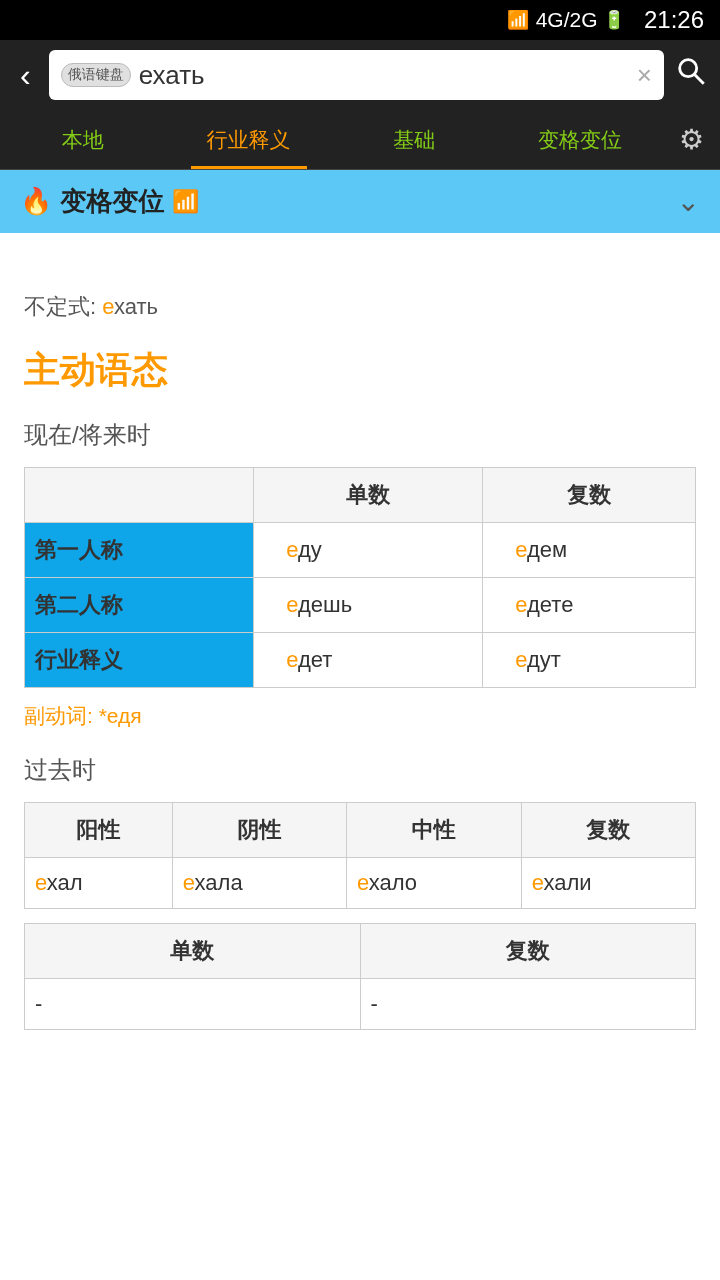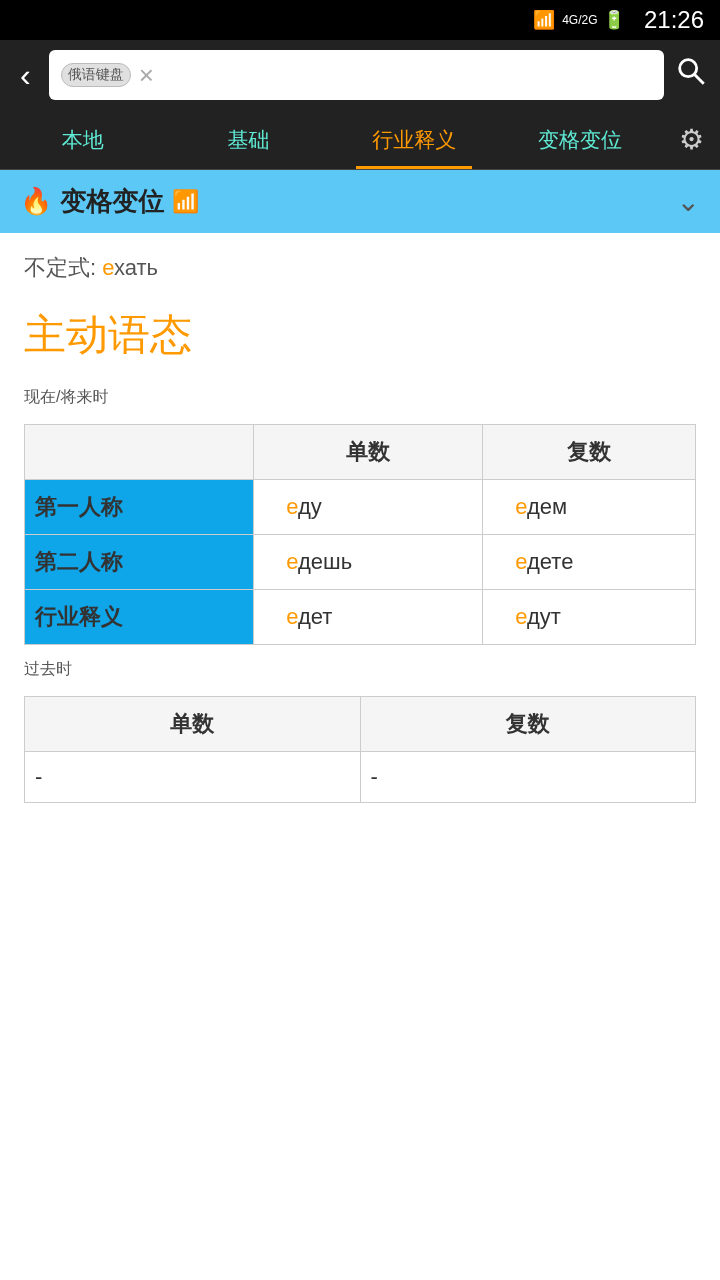--- a/index.html
+++ b/index.html
@@ -90,21 +90,21 @@
     .nav-tabs {
       background: #222;
       display: flex;
       align-items: center;
       height: 60px;
       border-bottom: 1px solid #444;
     }
     .nav-tab {
       flex: 1;
       text-align: center;
-      color: #5eead4;
+      color: #84cc16;
       font-size: 21px;
       cursor: pointer;
       height: 100%;
       display: flex;
       align-items: center;
       justify-content: center;
       position: relative;
     }
     .nav-tab.active {
       color: #f90;
@@ -157,40 +157,41 @@
       color: #4a90d9;
     }
     .chevron-down {
       color: #555;
       font-size: 28px;
     }
 
     
     .content-body {
       padding: 20px 24px;
+      margin-top: 39px;
     }
 
     .infinitive-line {
       font-size: 22px;
       color: #555;
       margin-bottom: 24px;
     }
     .infinitive-line .orange {
       color: #f90;
     }
 
     .section-title {
-      font-size: 42px;
-      font-weight: normal;
+      font-size: 36px;
+      font-weight: bold;
       color: #f90;
       margin-bottom: 24px;
     }
 
     .time-label {
-      font-size: 16px;
+      font-size: 24px;
       color: #555;
       margin-bottom: 16px;
     }
 
     
     .conj-table {
       width: 100%;
       border-collapse: collapse;
       margin-bottom: 14px;
       font-size: 22px;
@@ -267,49 +268,50 @@
       background: #fff;
       color: #333;
     }
   </style>
 </head>
 <body>
 
 <div class="status-bar">
   <div class="status-icons">
     <span>📶</span>
-    <span style="font-size:12px;">4G/2G</span>
+    <span style="font-size:21px;">4G/2G</span>
     <span>🔋</span>
   </div>
   <div class="status-time">21:26</div>
 </div>
 
 <div class="search-bar">
   <div class="back-btn">‹</div>
   <div class="search-input-container">
     <span class="keyboard-badge">俄语键盘</span>
+    <span class="search-text">ехать</span>
     <span class="clear-btn">×</span>
   </div>
   <div class="search-btn">
     <svg width="34" height="34" viewBox="0 0 24 24" fill="white">
       <circle cx="10" cy="10" r="6" stroke="white" stroke-width="2" fill="none"></circle>
       <line x1="14.5" y1="14.5" x2="21" y2="21" stroke="white" stroke-width="2"></line>
     </svg>
   </div>
 </div>
 
 <div class="nav-tabs">
   <div class="nav-tab">
     <span>本地</span>
   </div>
+  <div class="nav-tab active">
+    <span>行业释义</span>
+  </div>
   <div class="nav-tab">
     <span>基础</span>
-  </div>
-  <div class="nav-tab active">
-    <span>行业释义</span>
   </div>
   <div class="nav-tab">
     <span>变格变位</span>
   </div>
   <div class="nav-settings">⚙</div>
 </div>
 
 <div class="content">
 
   <div class="section-header">
@@ -352,23 +354,44 @@
           <td class="form-cell"><span class="orange-letter">е</span>дете</td>
         </tr>
         <tr>
           <td>行业释义</td>
           <td class="form-cell"><span class="orange-letter">е</span>дет</td>
           <td class="form-cell"><span class="orange-letter">е</span>дут</td>
         </tr>
       </tbody>
     </table>
 
+    <div class="adverb-line">
+      副动词: *<span class="orange-letter">е</span>дя
+    </div>
 
     <div class="time-label">过去时</div>
 
+    <table class="past-table">
+      <thead>
+        <tr>
+          <th>阳性</th>
+          <th>阴性</th>
+          <th>中性</th>
+          <th>复数</th>
+        </tr>
+      </thead>
+      <tbody>
+        <tr>
+          <td><span class="orange-letter">е</span>хал</td>
+          <td><span class="orange-letter">е</span>хала</td>
+          <td><span class="orange-letter">е</span>хало</td>
+          <td><span class="orange-letter">е</span>хали</td>
+        </tr>
+      </tbody>
+    </table>
 
 
 
     <table class="imp-table">
       <thead>
         <tr>
           <th>单数</th>
           <th>复数</th>
         </tr>
       </thead>

